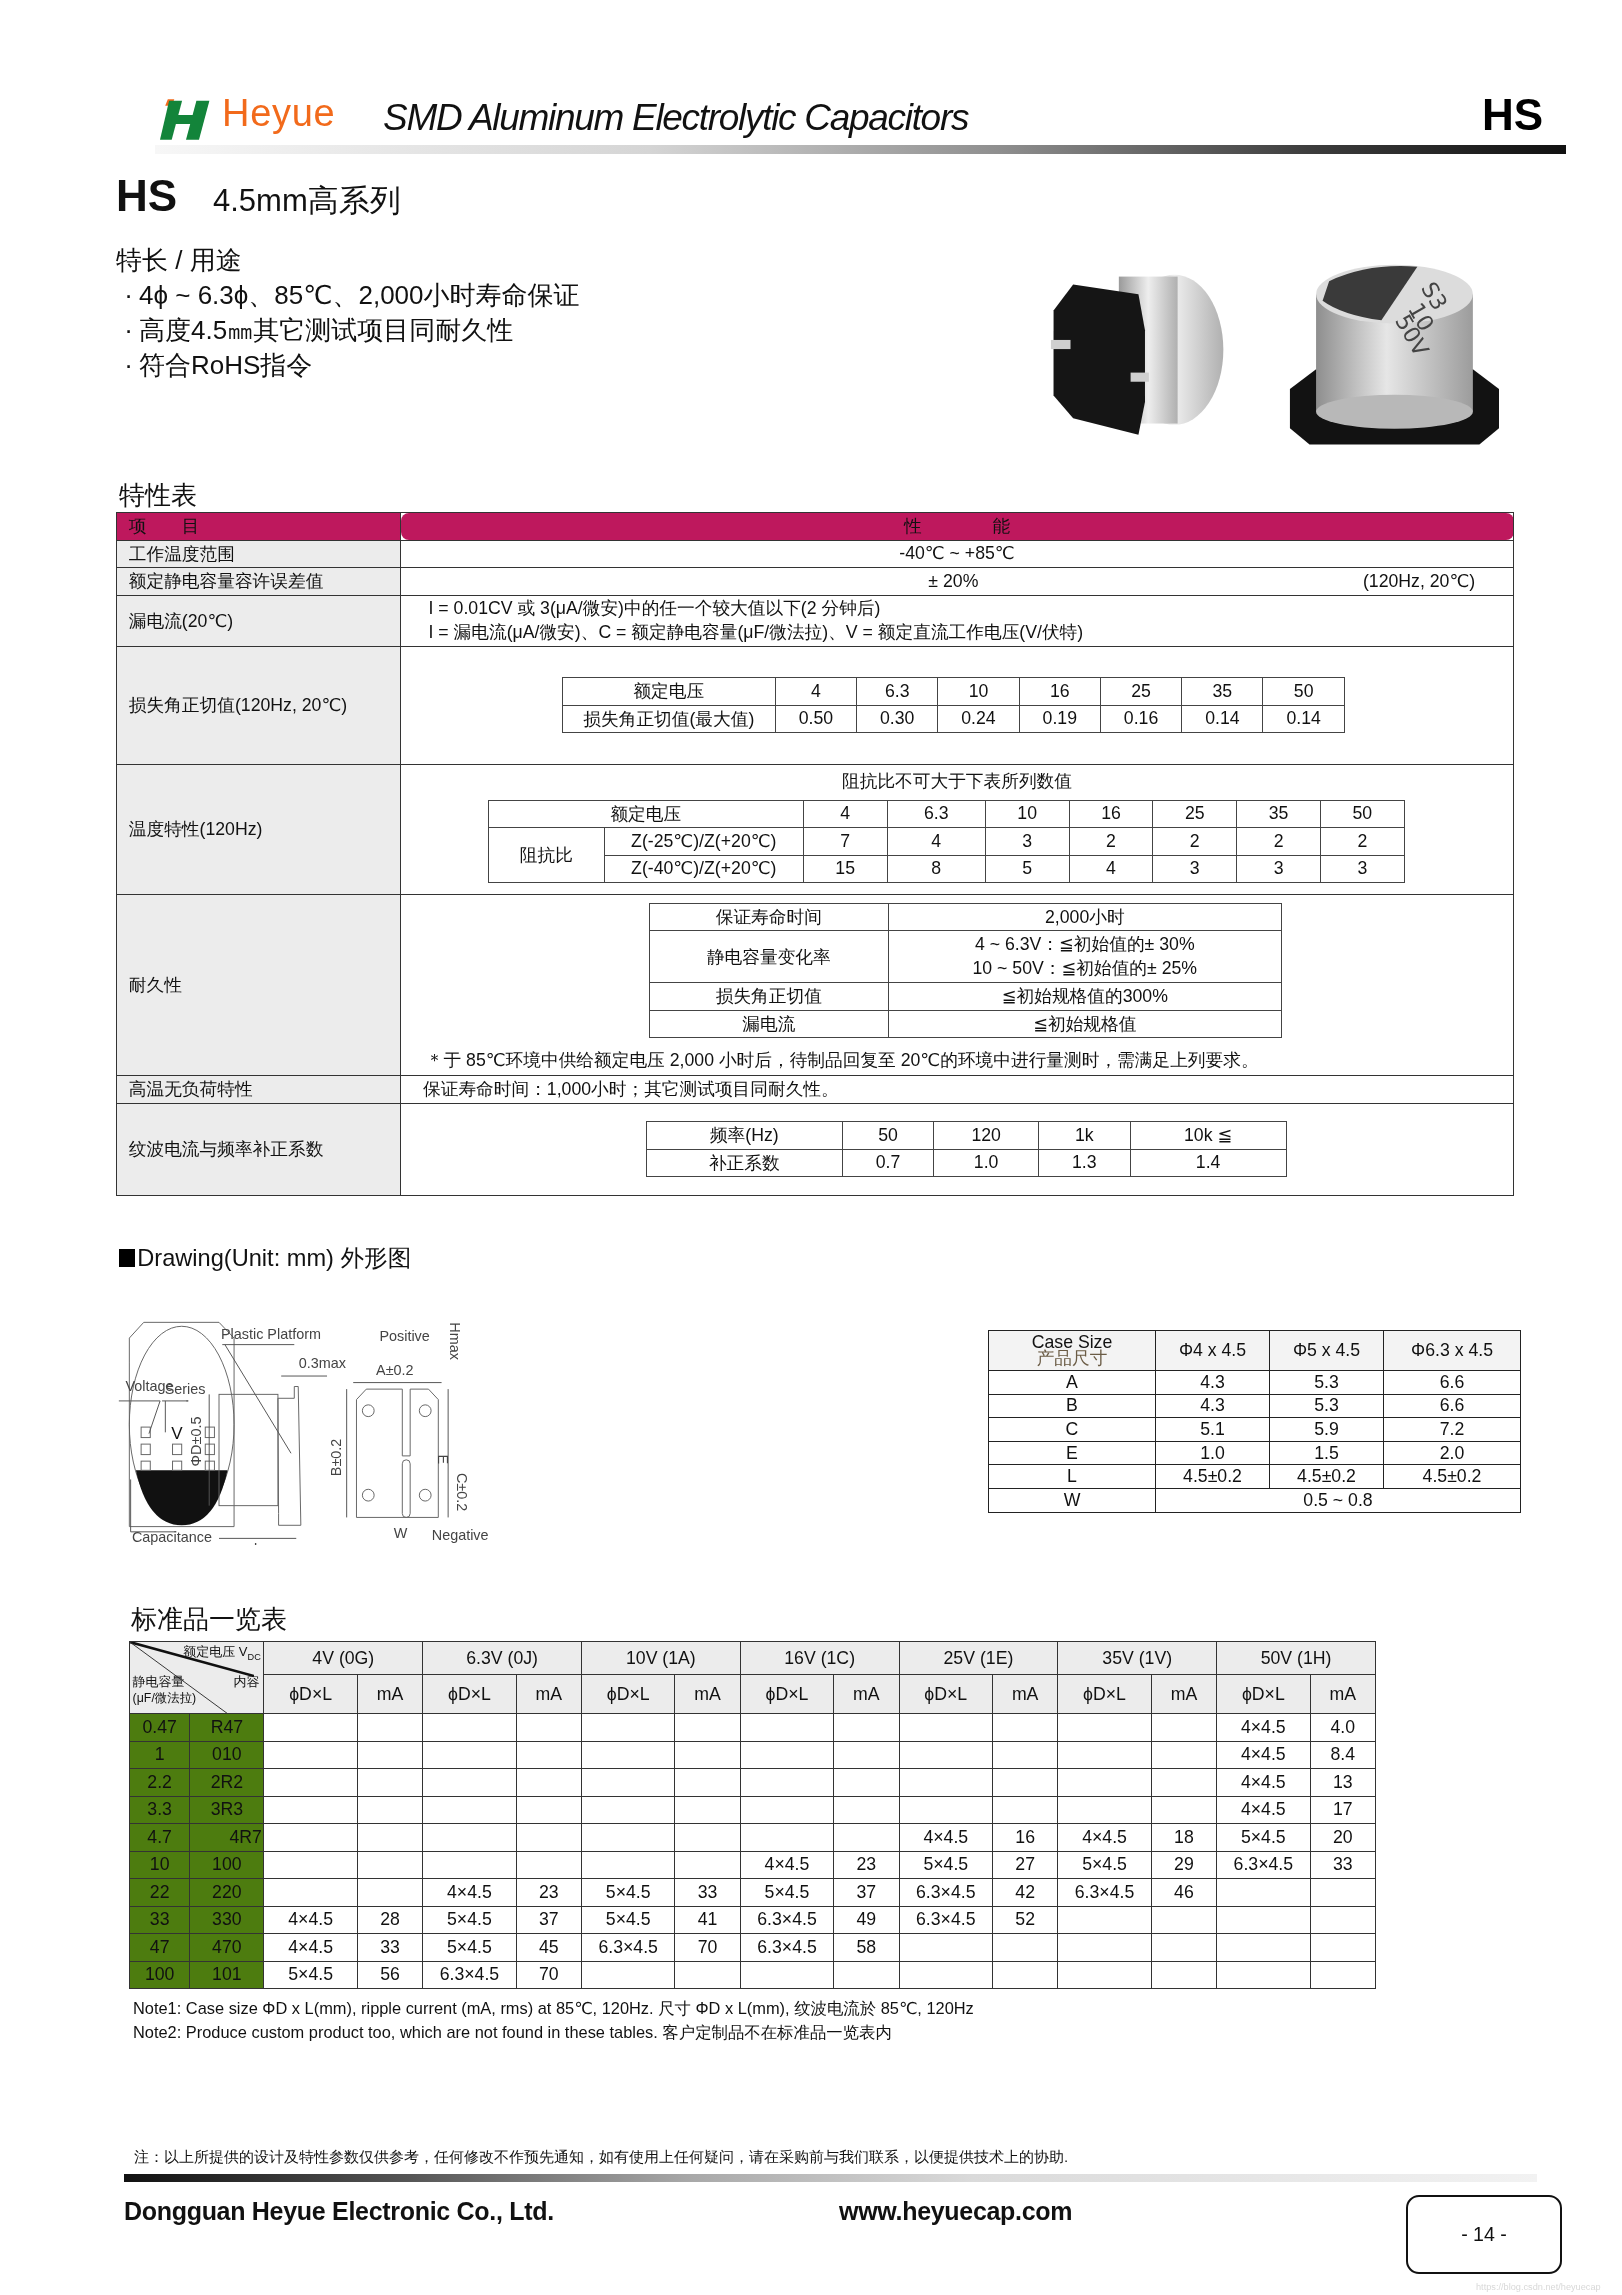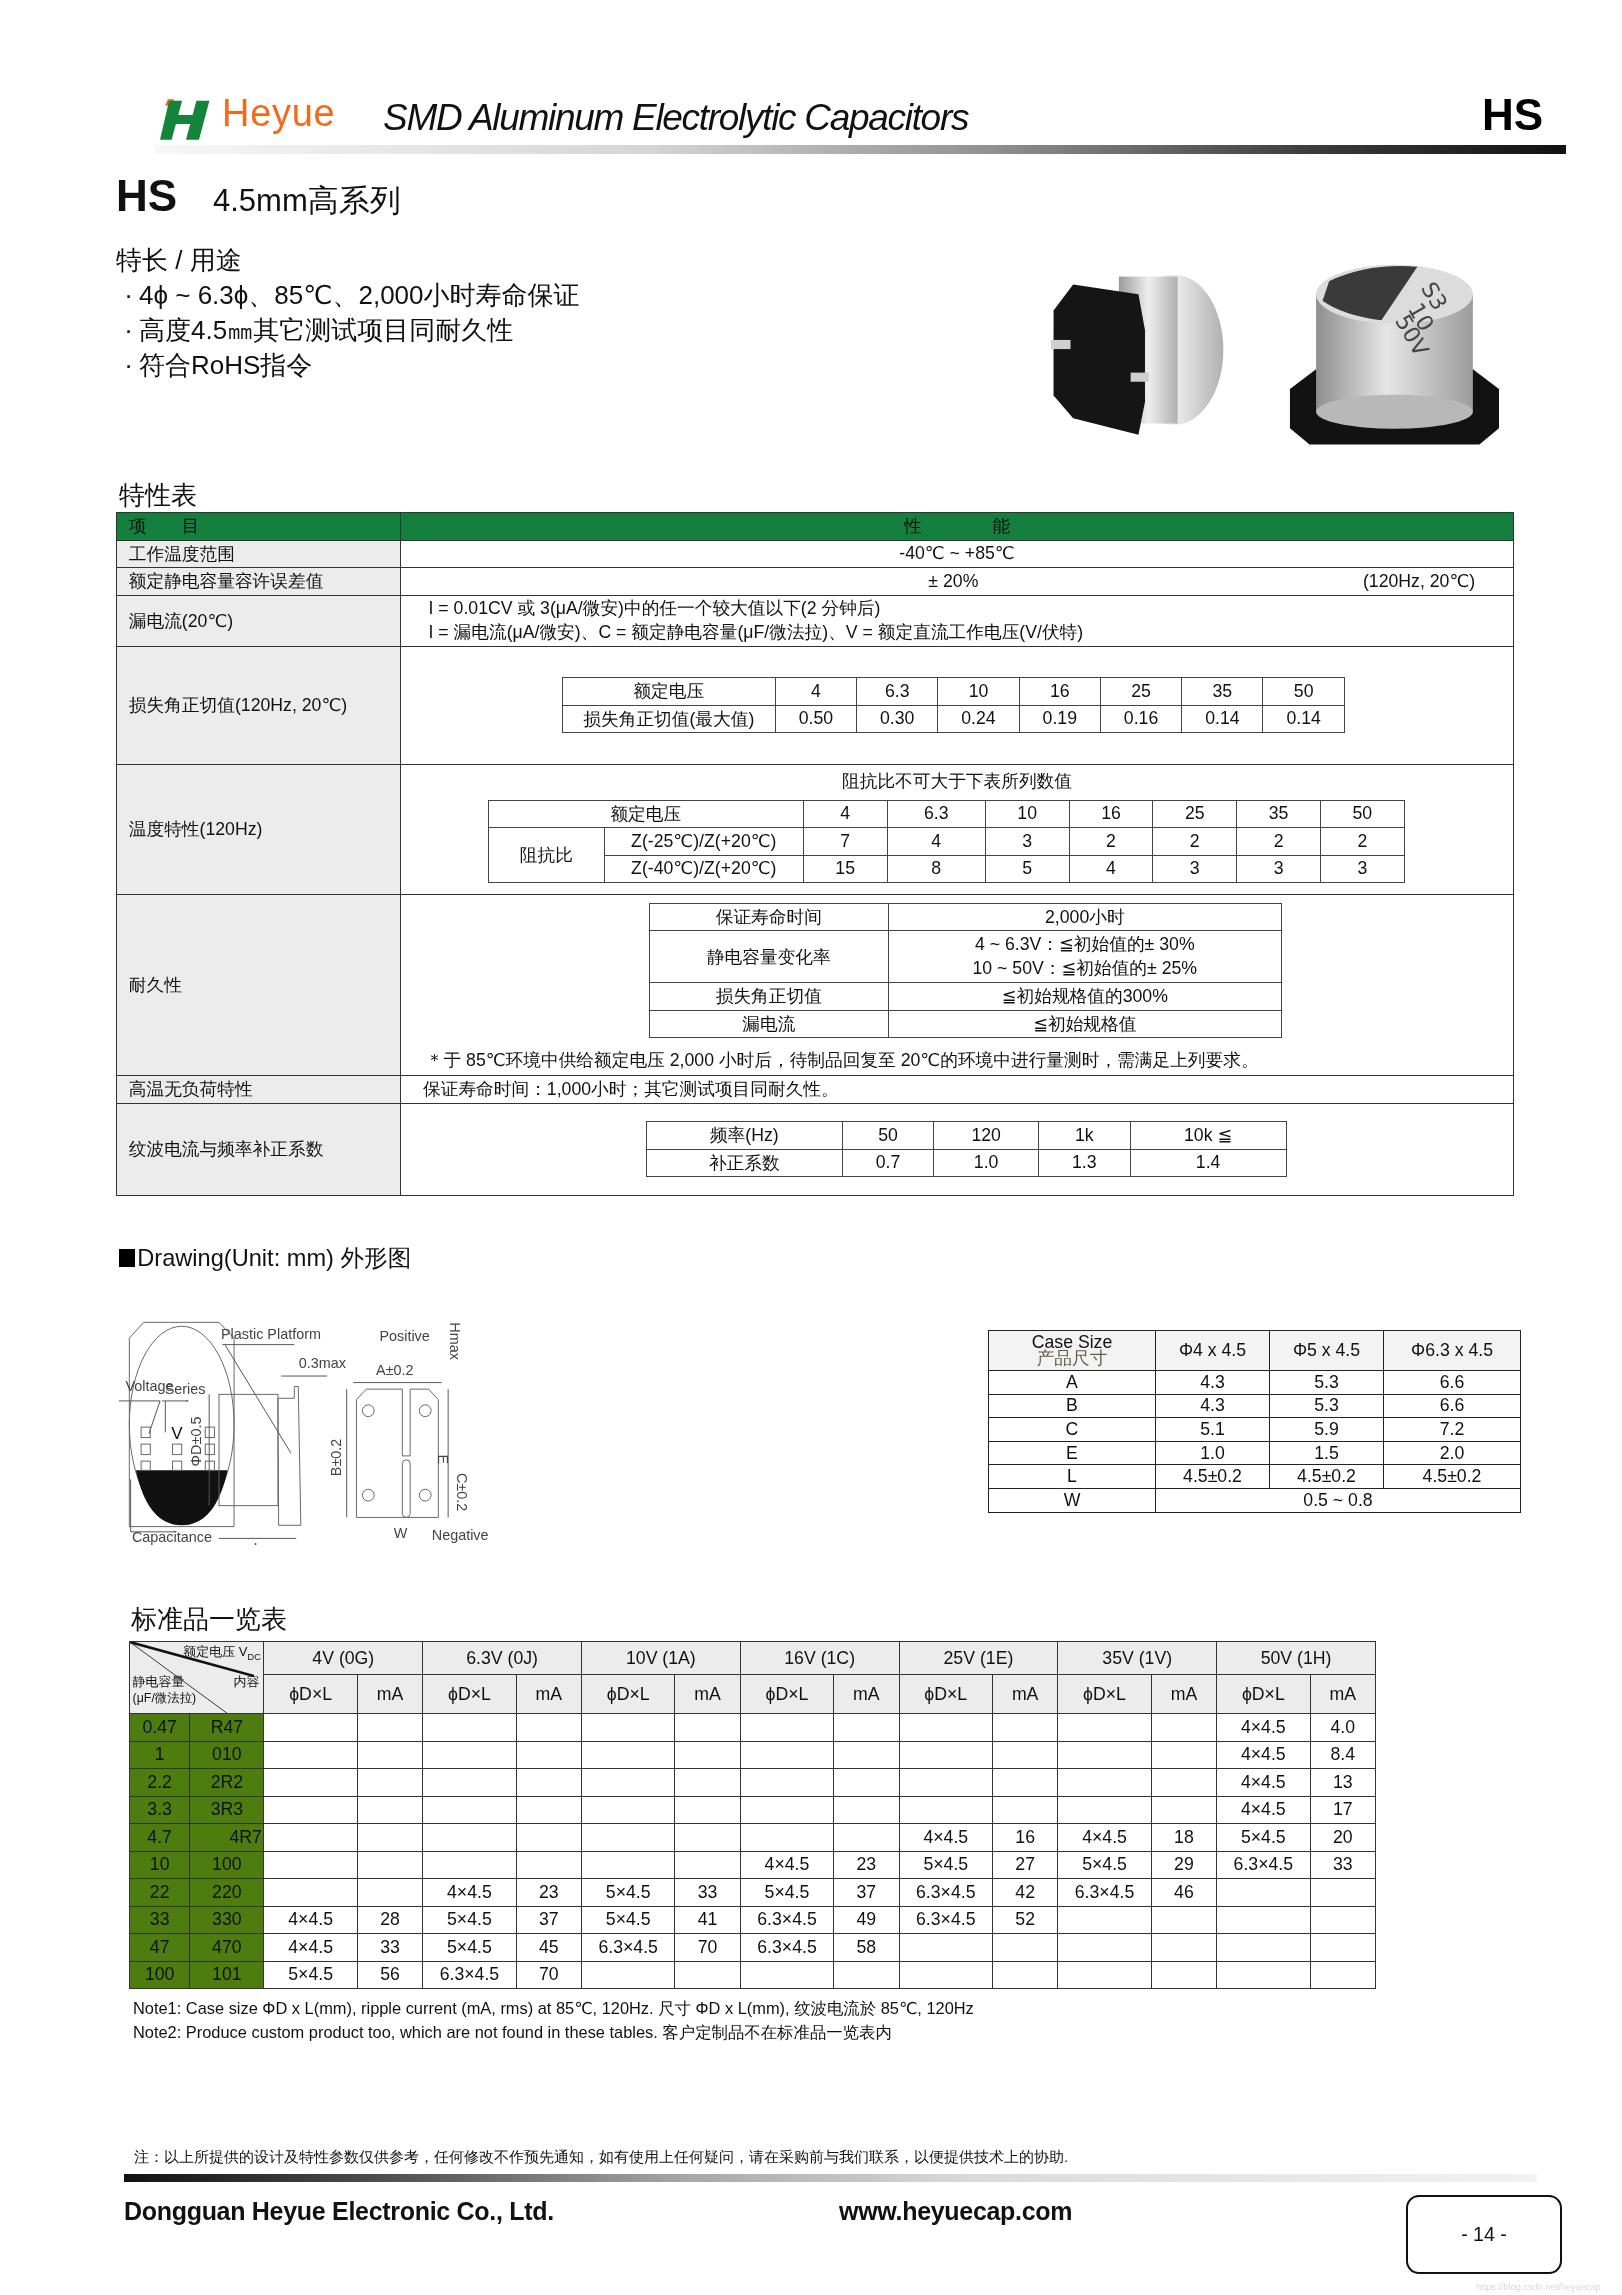--- a/index.html
+++ b/index.html
@@ -25,22 +25,22 @@
   
   .prod-left { left: 1047px; top: 258px; width: 209px; height: 190px; }
   .prod-right { left: 1283px; top: 255px; width: 236px; height: 196px; }
 
   
   .char-heading { left: 119px; top: 478px; font-size: 26px; }
   table { border-collapse: collapse; }
   .char { left: 116px; top: 512px; width: 1398px; font-size: 17.7px; }
   .char td { border: 1.3px solid #333; vertical-align: middle; padding: 0 11.8px; }
   .char td.lab { background: #ececec; width: 284px; }
-  .char tr.hdr td { background: #15803d; }
-  .center { text-align: center; }
+  .char tr.hdr td { background: #be185d; }
+  .center { text-align: center; border-radius: 8px; }
   .inner { margin: 8px auto; font-size: 17.7px; }
   .inner td { border: 1.3px solid #444; padding: 0 3.9px; height: 27.5px; text-align: center; }
   .note-line { font-size: 17.7px; line-height: 23.6px; }
 
   
   .draw-heading { left: 119px; top: 1242px; font-size: 23.6px; }
   .draw-heading .sq { display: inline-block; width: 15.7px; height: 18.3px; background: #000; vertical-align: -1.3px; margin-right: 2.6px; }
   .draw-svg { left: 111px; top: 1283px; width: 851px; height: 262px; }
 
   .dim { left: 988px; top: 1330px; width: 533px; font-size: 17.7px; }

